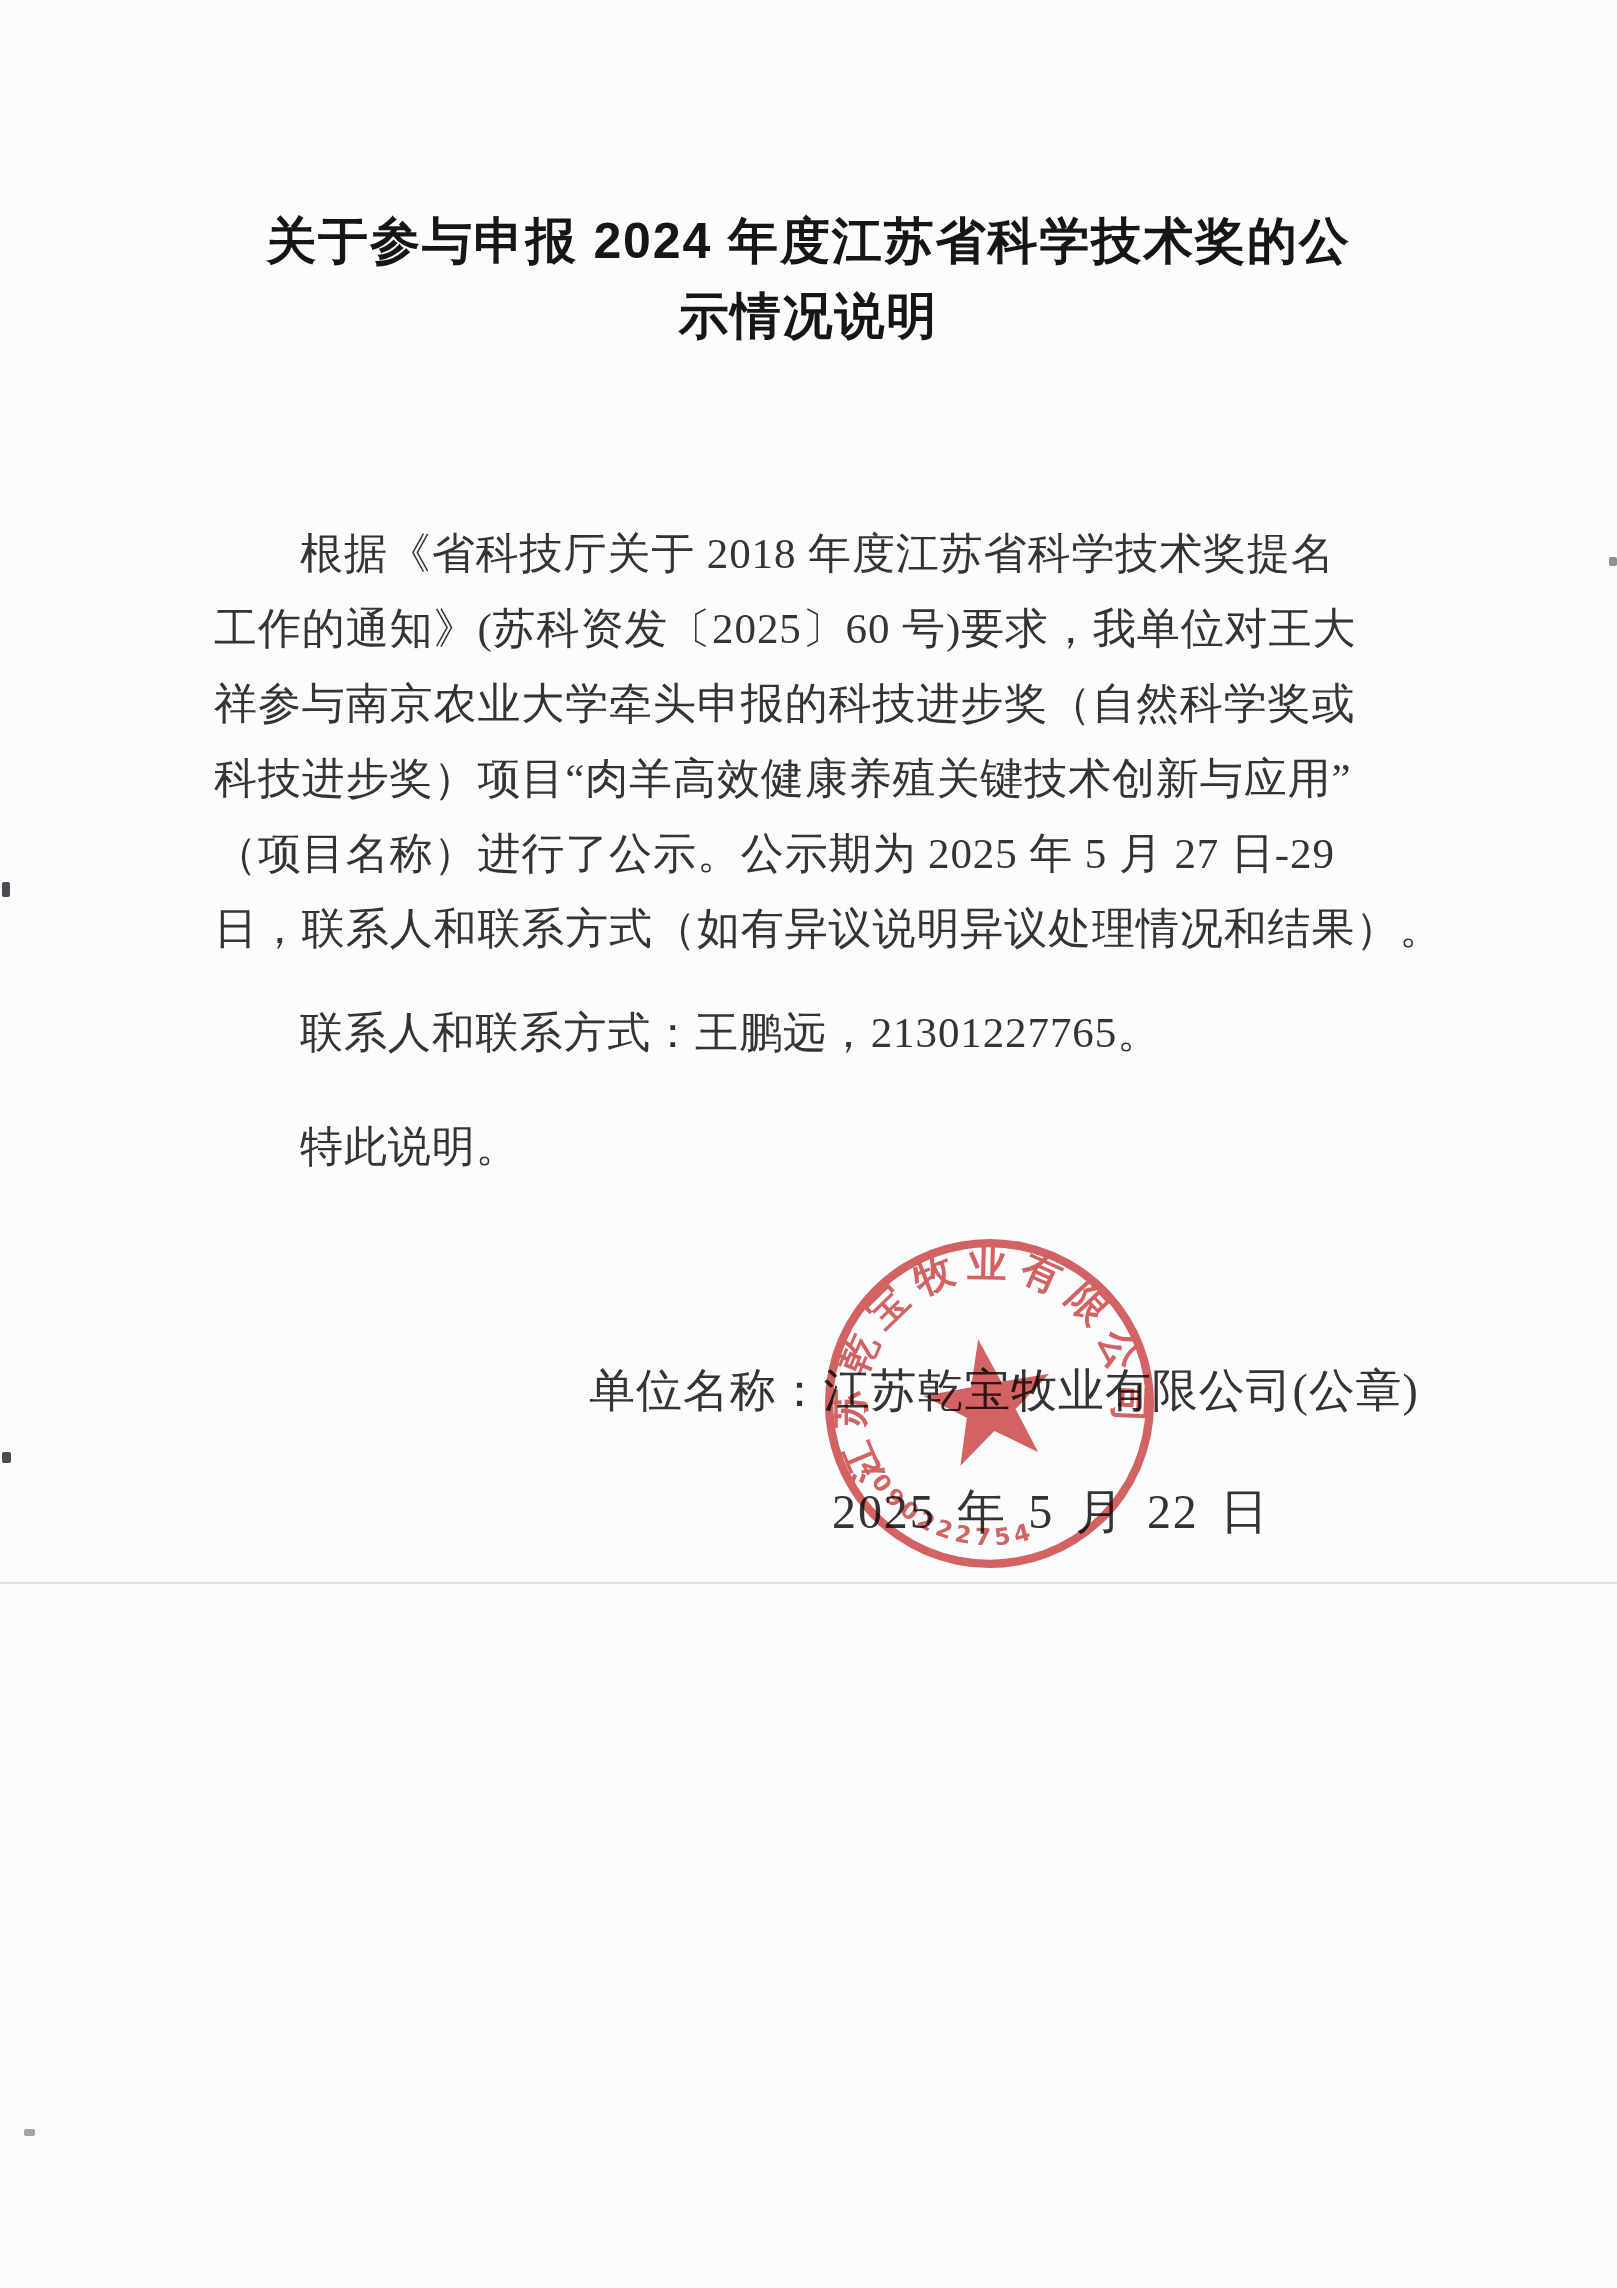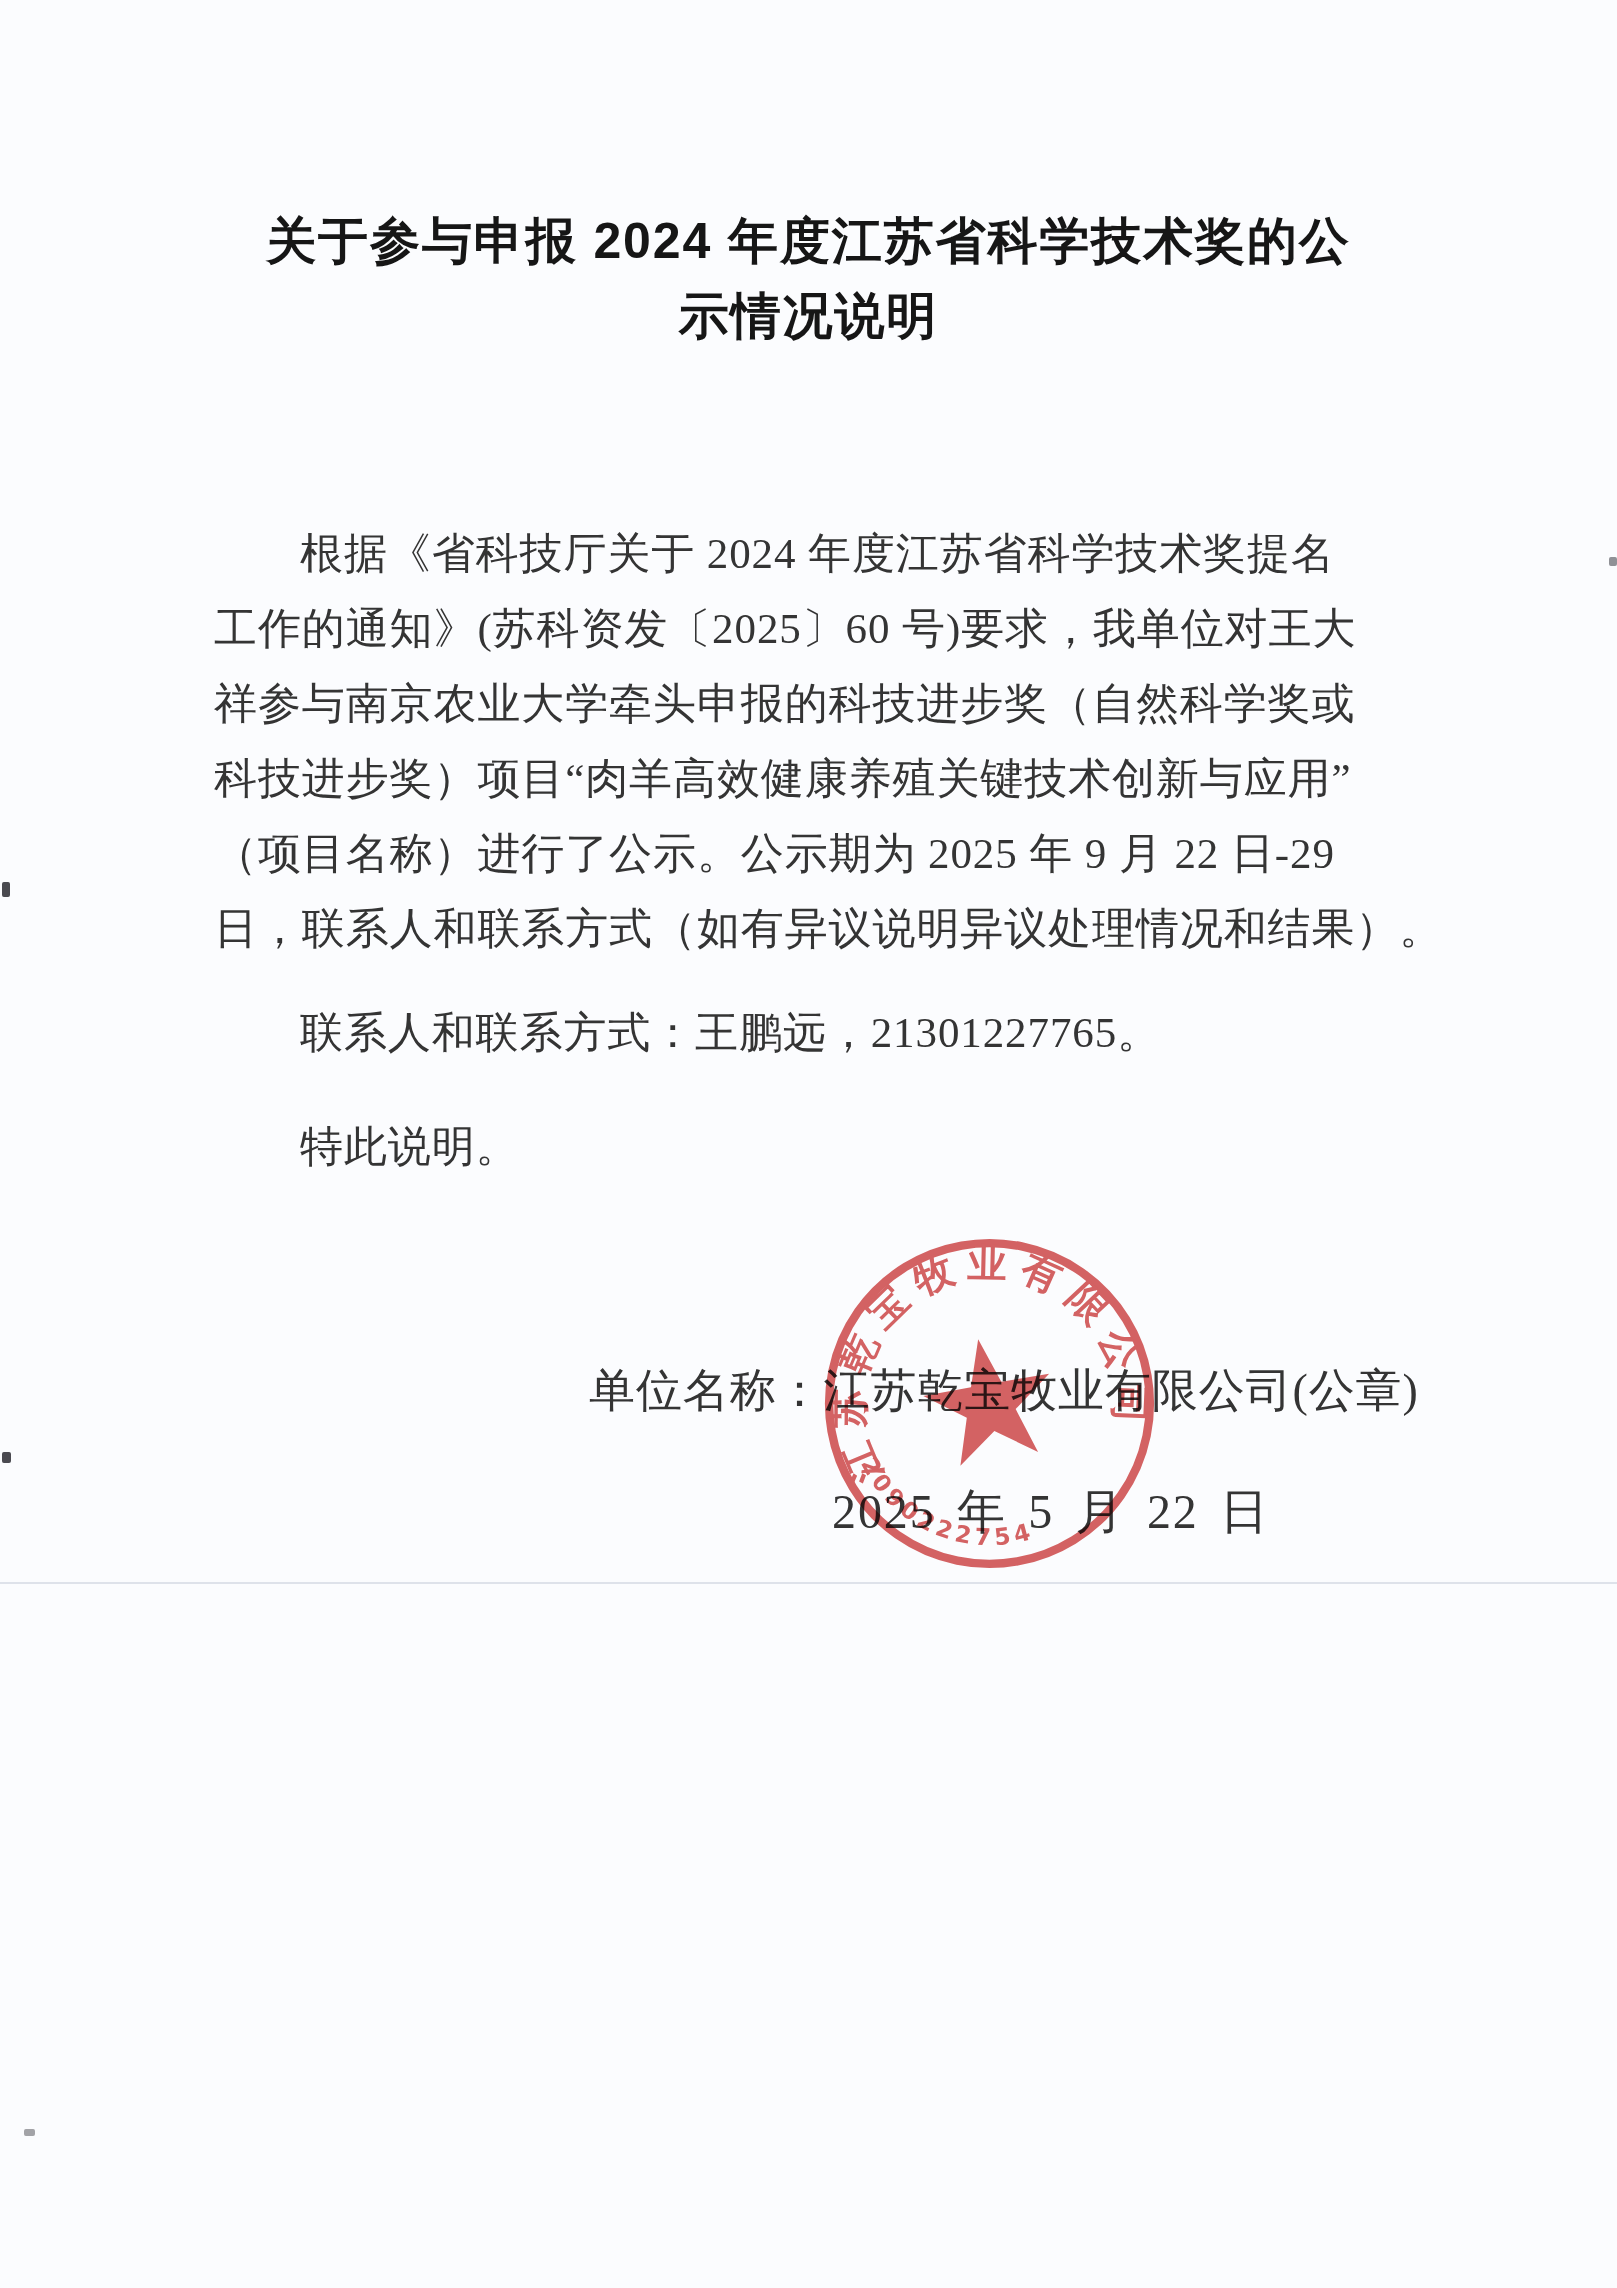--- a/index.html
+++ b/index.html
@@ -116,25 +116,25 @@
 <body>
 
 <div class="page">
 
   <h1 class="title">
     <span class="tline">关于参与申报 2024 年度江苏省科学技术奖的公</span>
     <span class="tline">示情况说明</span>
   </h1>
 
   <div class="body-block">
-    <div class="bline indent">根据《省科技厅关于 2024 年度江苏省科学技术奖提名</div>
+    <div class="bline indent">根据《省科技厅关于 2018 年度江苏省科学技术奖提名</div>
     <div class="bline">工作的通知》(苏科资发〔2025〕60 号)要求，我单位对王大</div>
     <div class="bline">祥参与南京农业大学牵头申报的科技进步奖（自然科学奖或</div>
     <div class="bline">科技进步奖）项目“肉羊高效健康养殖关键技术创新与应用”</div>
-    <div class="bline">（项目名称）进行了公示。公示期为 2025 年 9 月 22 日-29</div>
+    <div class="bline">（项目名称）进行了公示。公示期为 2025 年 5 月 27 日-29</div>
     <div class="bline">日，联系人和联系方式（如有异议说明异议处理情况和结果）。</div>
   </div>
 
   <div class="contact">联系人和联系方式：王鹏远，21301227765。</div>
 
   <div class="closing">特此说明。</div>
 
   <div class="unit-line">单位名称：江苏乾宝牧业有限公司(公章)</div>
 
   <div class="date-line">2025 年 5 月 22 日</div>

